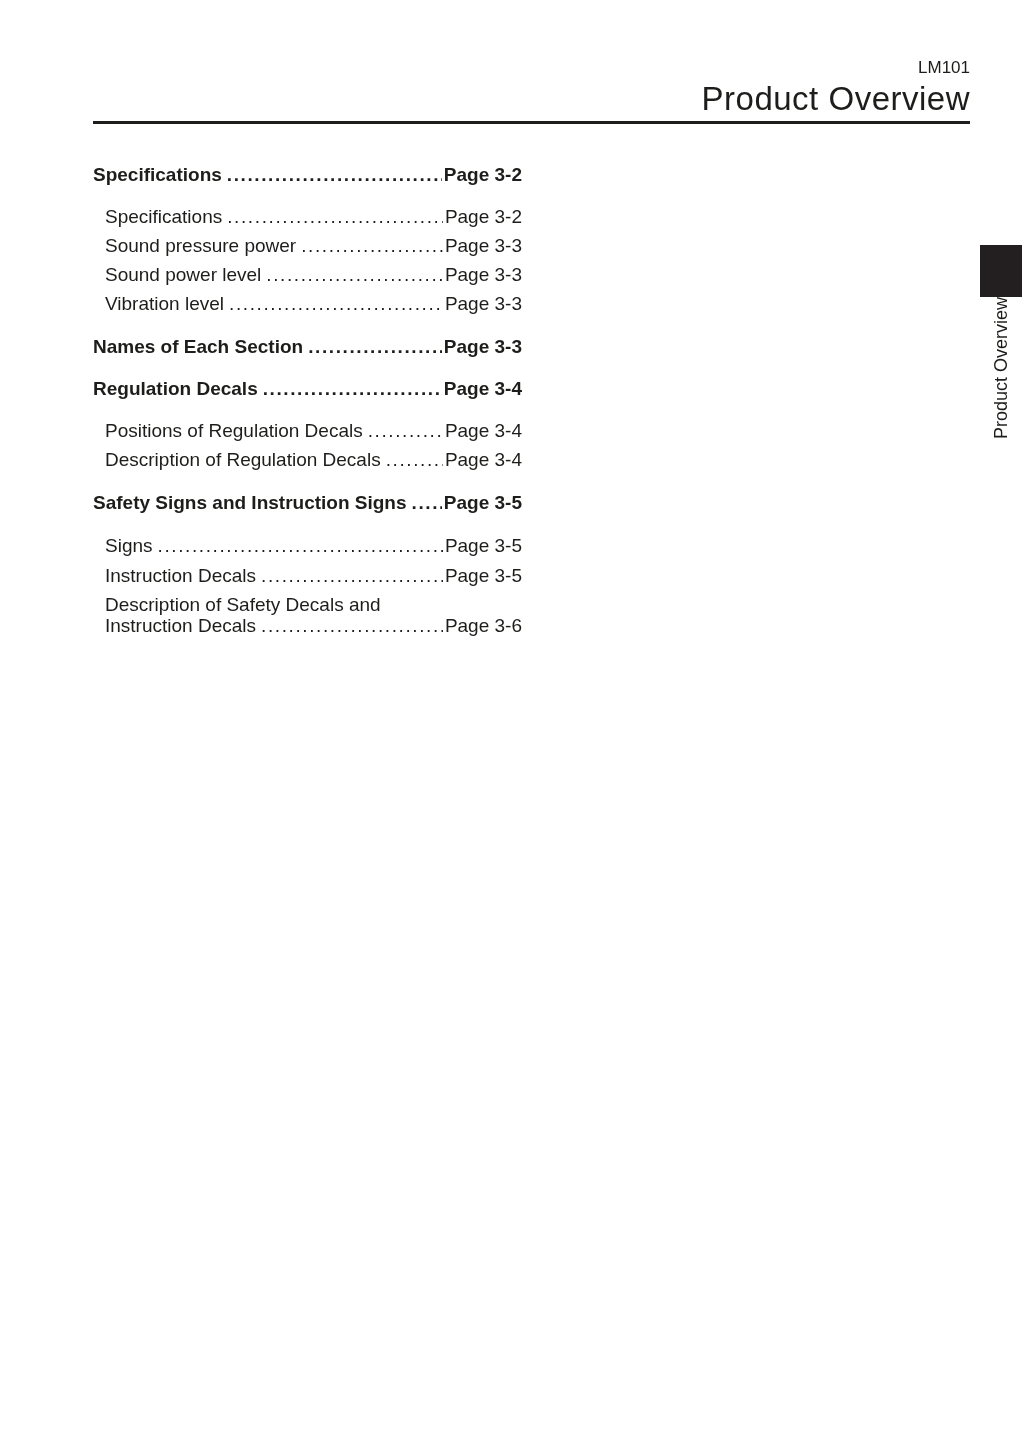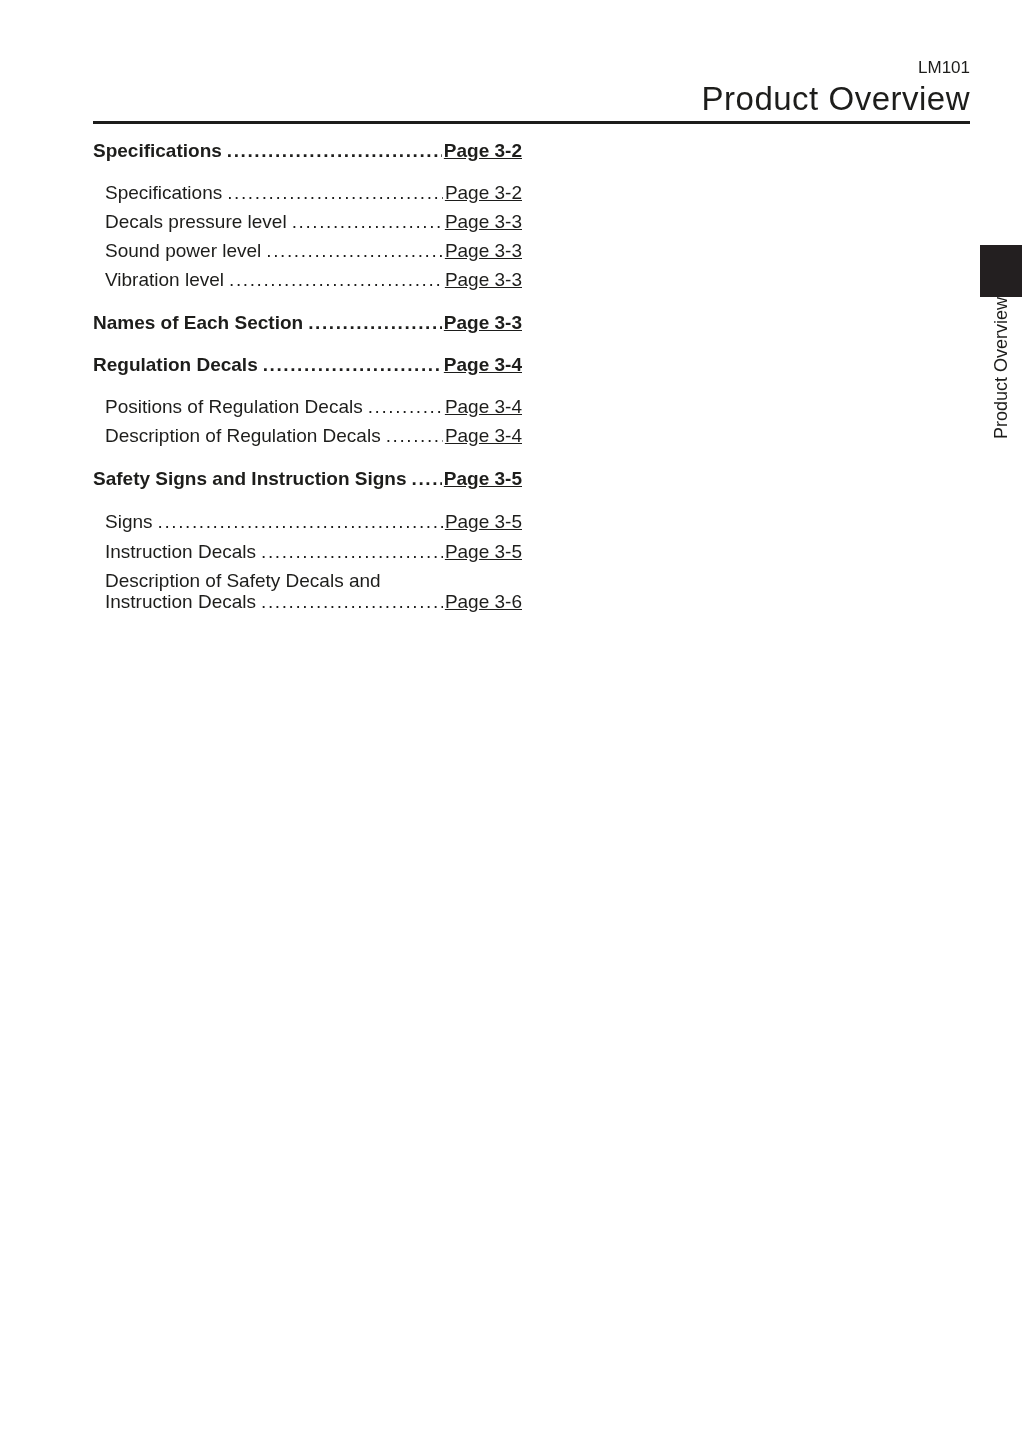--- a/index.html
+++ b/index.html
@@ -36,40 +36,40 @@
   }
   .header-rule {
     margin-top: 3px;
     border-bottom: 3px solid #1d1d1b;
   }
 
   
   .toc {
     position: absolute;
     left: 93px;
-    top: 140px;
+    top: 164px;
     width: 429px;
     font-size: 19px;
     line-height: 21px;
   }
   .toc-row {
     display: flex;
     align-items: baseline;
   }
   .toc-row .lbl { white-space: nowrap; flex: 0 0 auto; }
   .toc-row .dots {
     flex: 1 1 0;
     min-width: 0;
     overflow: hidden;
     white-space: nowrap;
     letter-spacing: 1.6px;
     margin-left: 5px;
     margin-right: 2px;
   }
-  .toc-row .pg { white-space: nowrap; flex: 0 0 auto; text-decoration: underline; }
+  .toc-row .pg { white-space: nowrap; flex: 0 0 auto; }
 
   .heading { font-weight: bold; }
   .sub, .cont { padding-left: 12px; }
 
   .mb-lg { margin-bottom: 21px; }  
   .mb-sm { margin-bottom: 8px;  }  
   .mb-xl { margin-bottom: 22px; }  
   .mb-md { margin-bottom: 9px;  }  
 
   
@@ -120,21 +120,21 @@
       <span class="pg">Page 3-2</span>
     </div>
 
     <div class="toc-row sub mb-sm">
       <span class="lbl">Specifications</span>
       <span class="dots">....................................</span>
       <span class="pg">Page 3-2</span>
     </div>
 
     <div class="toc-row sub mb-sm">
-      <span class="lbl">Decals pressure level</span>
+      <span class="lbl">Sound pressure power</span>
       <span class="dots">...........................</span>
       <span class="pg">Page 3-3</span>
     </div>
 
     <div class="toc-row sub mb-sm">
       <span class="lbl">Sound power level</span>
       <span class="dots">..............................</span>
       <span class="pg">Page 3-3</span>
     </div>
 

